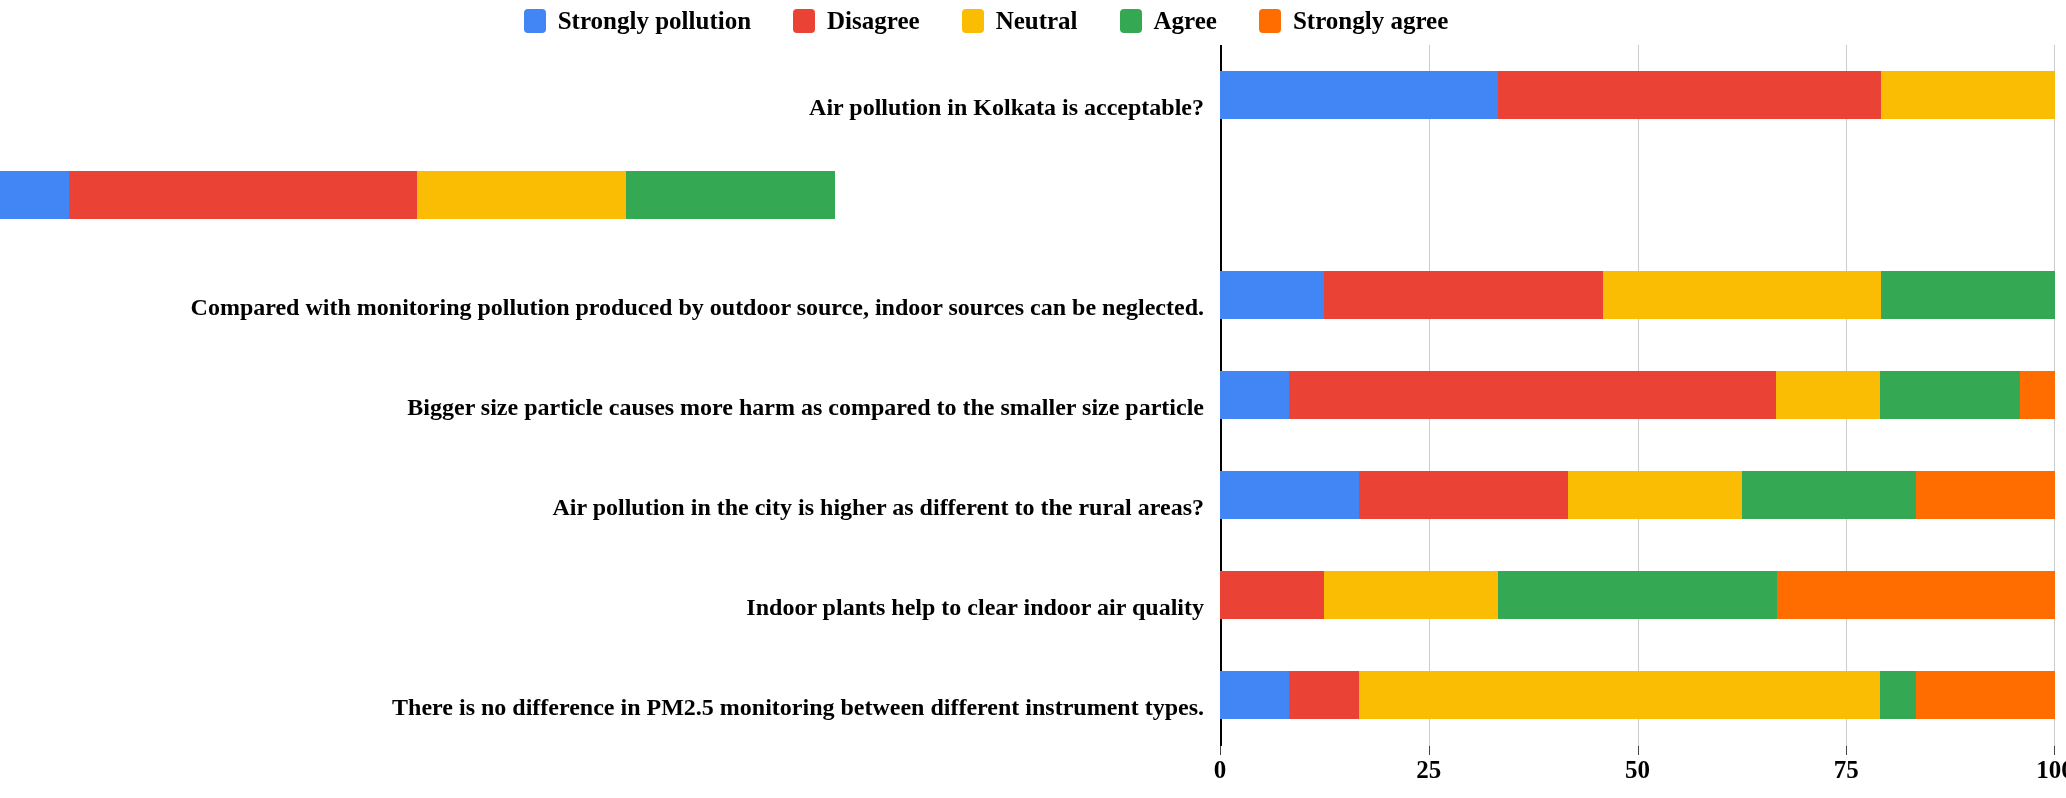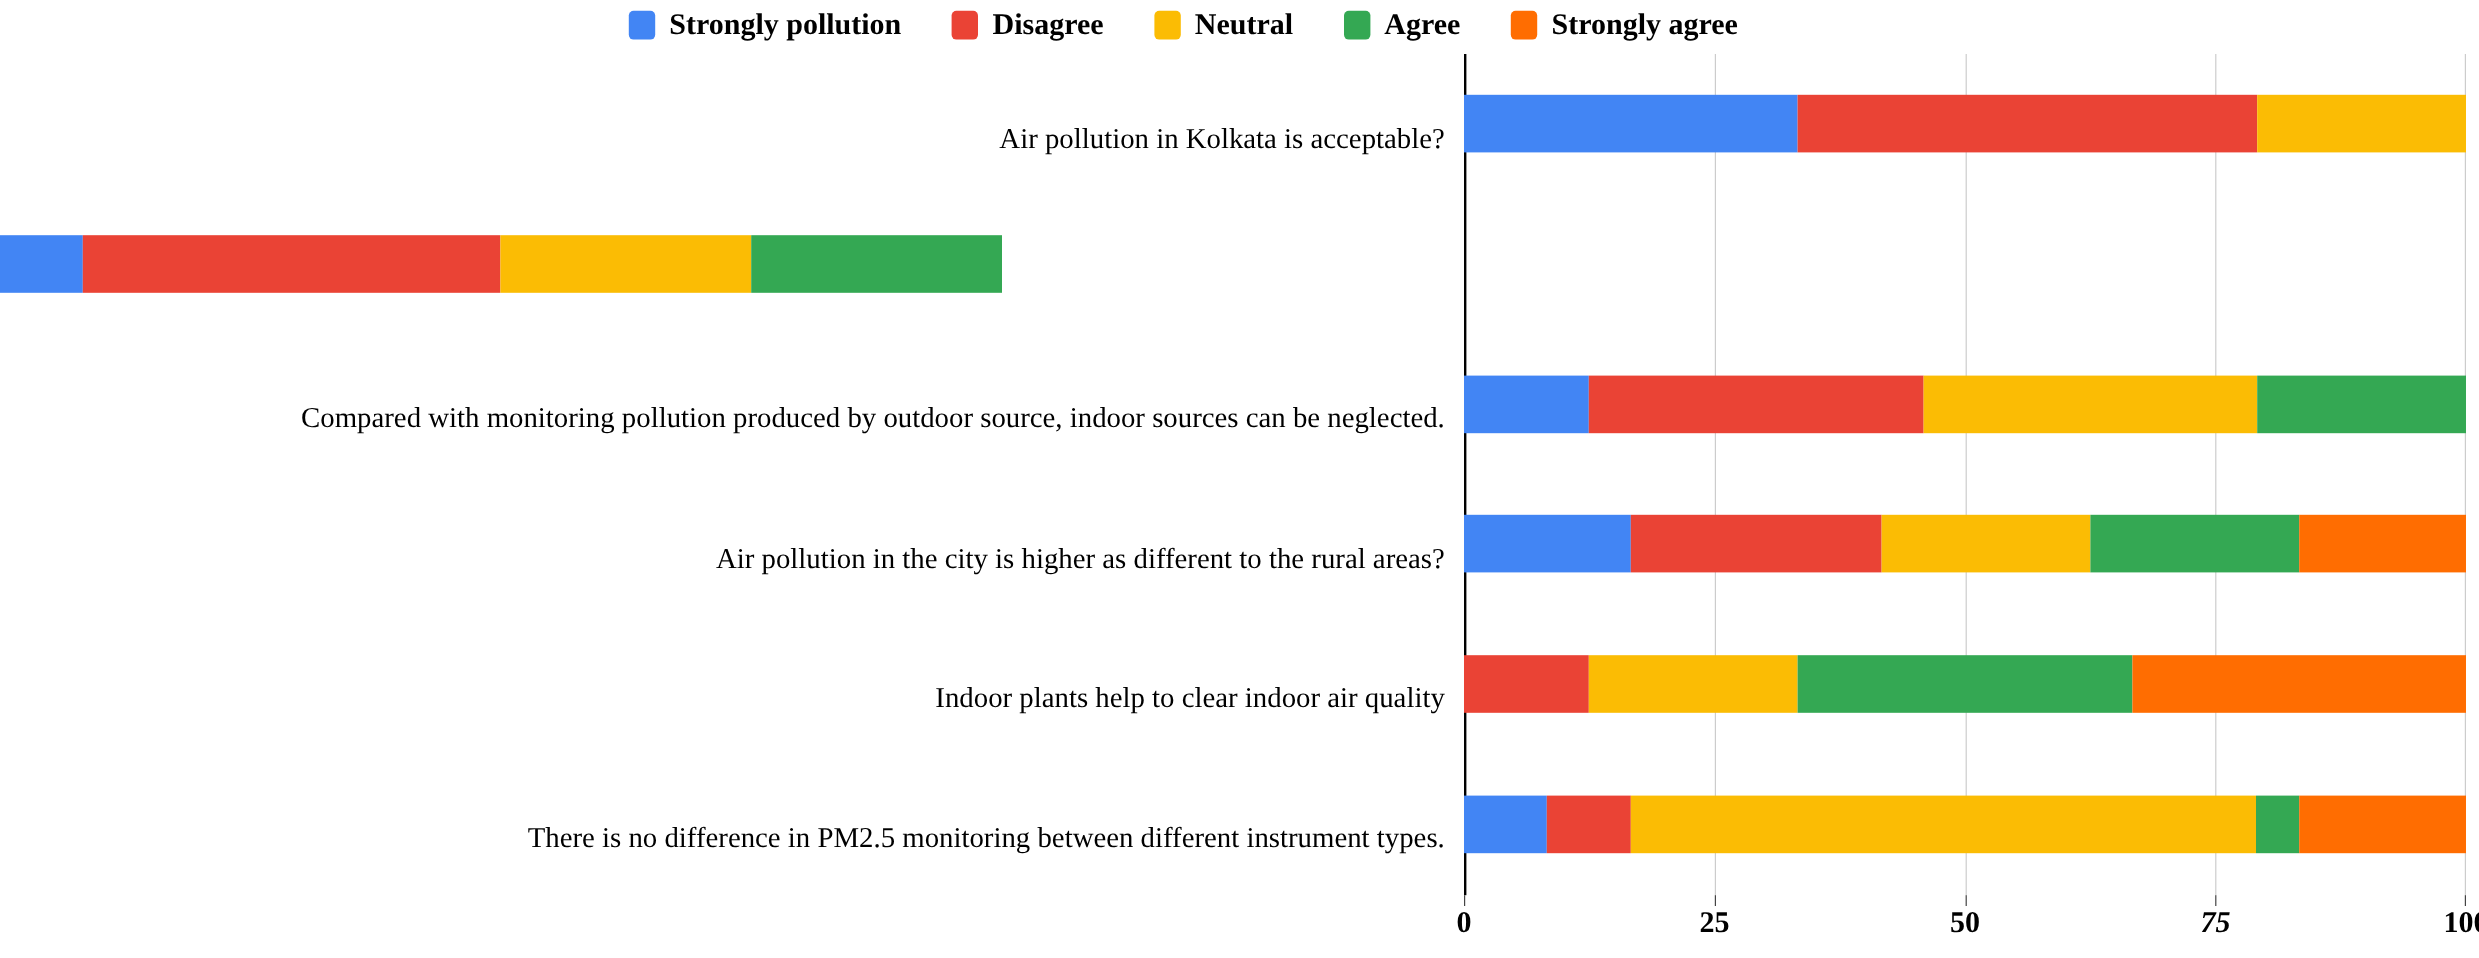--- a/index.html
+++ b/index.html
@@ -30,21 +30,21 @@
   
   .rows{
     position:absolute;left:0;top:45px;width:2055px;height:700px;
     display:flex;flex-direction:column;
   }
   .row{flex:1 1 0;display:flex;align-items:center;}
   .row-label{
     width:1412px;box-sizing:border-box;
     padding-right:16px;
     text-align:right;
-    font-size:24px;font-weight:400;line-height:1.35;margin-top:25px;
+    font-size:24px;font-weight:700;line-height:1.35;margin-top:25px;
   }
   .bar{
     width:835px;height:48px;display:flex;flex:0 0 auto;
   }
   .seg{height:100%;}
   
   .x-ticks{position:absolute;left:1220px;top:746px;width:835px;height:9px;}
   .x-tick{position:absolute;top:0;width:1px;height:9px;background:#444444;}
   .x-labels{position:absolute;left:1220px;top:756px;width:835px;height:34px;}
   .x-label{
@@ -107,20 +107,30 @@
       <div class="row">
         <div class="row-label">Compared with monitoring pollution produced by outdoor source, indoor sources can be neglected.</div>
         <div class="bar">
           <div class="seg" title="Strongly disagree: 12.5%" style="width: 12.5125%; background: rgb(66, 133, 244);"></div>
           <div class="seg" title="Disagree: 33.3%" style="width: 33.3333%; background: rgb(234, 67, 53);"></div>
           <div class="seg" title="Neutral: 33.3%" style="width: 33.3333%; background: rgb(251, 188, 4);"></div>
           <div class="seg" title="Agree: 20.8%" style="width: 20.8208%; background: rgb(52, 168, 83);"></div>
         </div>
       </div>
       <div class="row">
+        <div class="row-label">Bigger size particle causes more harm as compared to the smaller size particle</div>
+        <div class="bar">
+          <div class="seg" title="Strongly disagree: 8.3%" style="width: 8.3%; background: rgb(66, 133, 244);"></div>
+          <div class="seg" title="Disagree: 58.3%" style="width: 58.3%; background: rgb(234, 67, 53);"></div>
+          <div class="seg" title="Neutral: 12.5%" style="width: 12.5%; background: rgb(251, 188, 4);"></div>
+          <div class="seg" title="Agree: 16.7%" style="width: 16.7%; background: rgb(52, 168, 83);"></div>
+          <div class="seg" title="Strongly agree: 4.2%" style="width: 4.2%; background: rgb(255, 109, 1);"></div>
+        </div>
+      </div>
+      <div class="row">
         <div class="row-label">Air pollution in the city is higher as different to the rural areas?</div>
         <div class="bar">
           <div class="seg" title="Strongly disagree: 16.7%" style="width: 16.7%; background: rgb(66, 133, 244);"></div>
           <div class="seg" title="Disagree: 25%" style="width: 25%; background: rgb(234, 67, 53);"></div>
           <div class="seg" title="Neutral: 20.8%" style="width: 20.8%; background: rgb(251, 188, 4);"></div>
           <div class="seg" title="Agree: 20.8%" style="width: 20.8%; background: rgb(52, 168, 83);"></div>
           <div class="seg" title="Strongly agree: 16.7%" style="width: 16.7%; background: rgb(255, 109, 1);"></div>
         </div>
       </div>
       <div class="row">
@@ -148,16 +158,16 @@
       <div class="x-tick" style="left: calc(0% + 0px);"></div>
       <div class="x-tick" style="left: calc(25% + 0px);"></div>
       <div class="x-tick" style="left: calc(50% + 0px);"></div>
       <div class="x-tick" style="left: calc(75% + 0px);"></div>
       <div class="x-tick" style="left: calc(100% - 1px);"></div>
     </div>
   <div class="x-labels">
       <div class="x-label" style="left: 0%;">0</div>
       <div class="x-label" style="left: 25%;">25</div>
       <div class="x-label" style="left: 50%;">50</div>
-      <div class="x-label" style="left: 75%; font-style: italic;">75</div>
+      <div class="x-label" style="left: 75%;">75</div>
       <div class="x-label" style="left: 100%;">100</div>
     </div>
 </div>
 
 </body></html>

